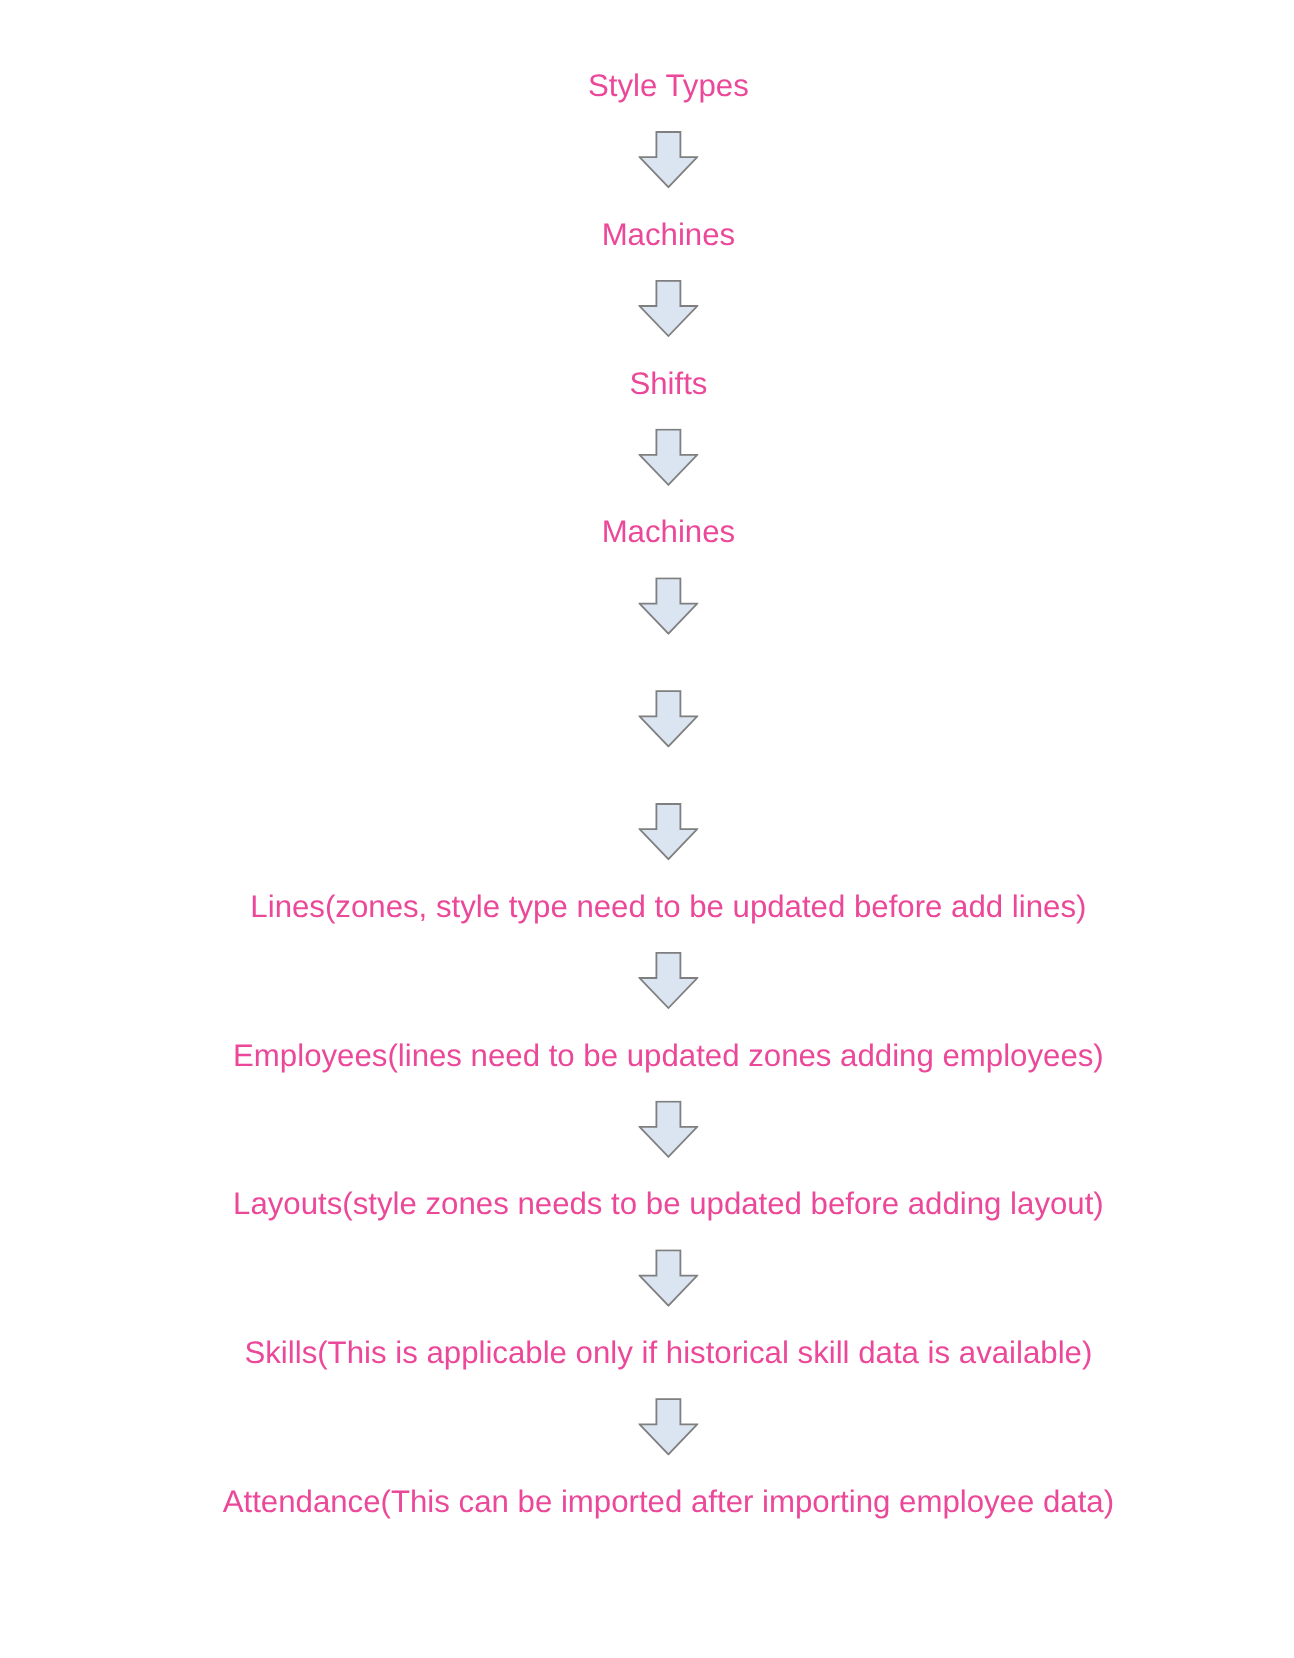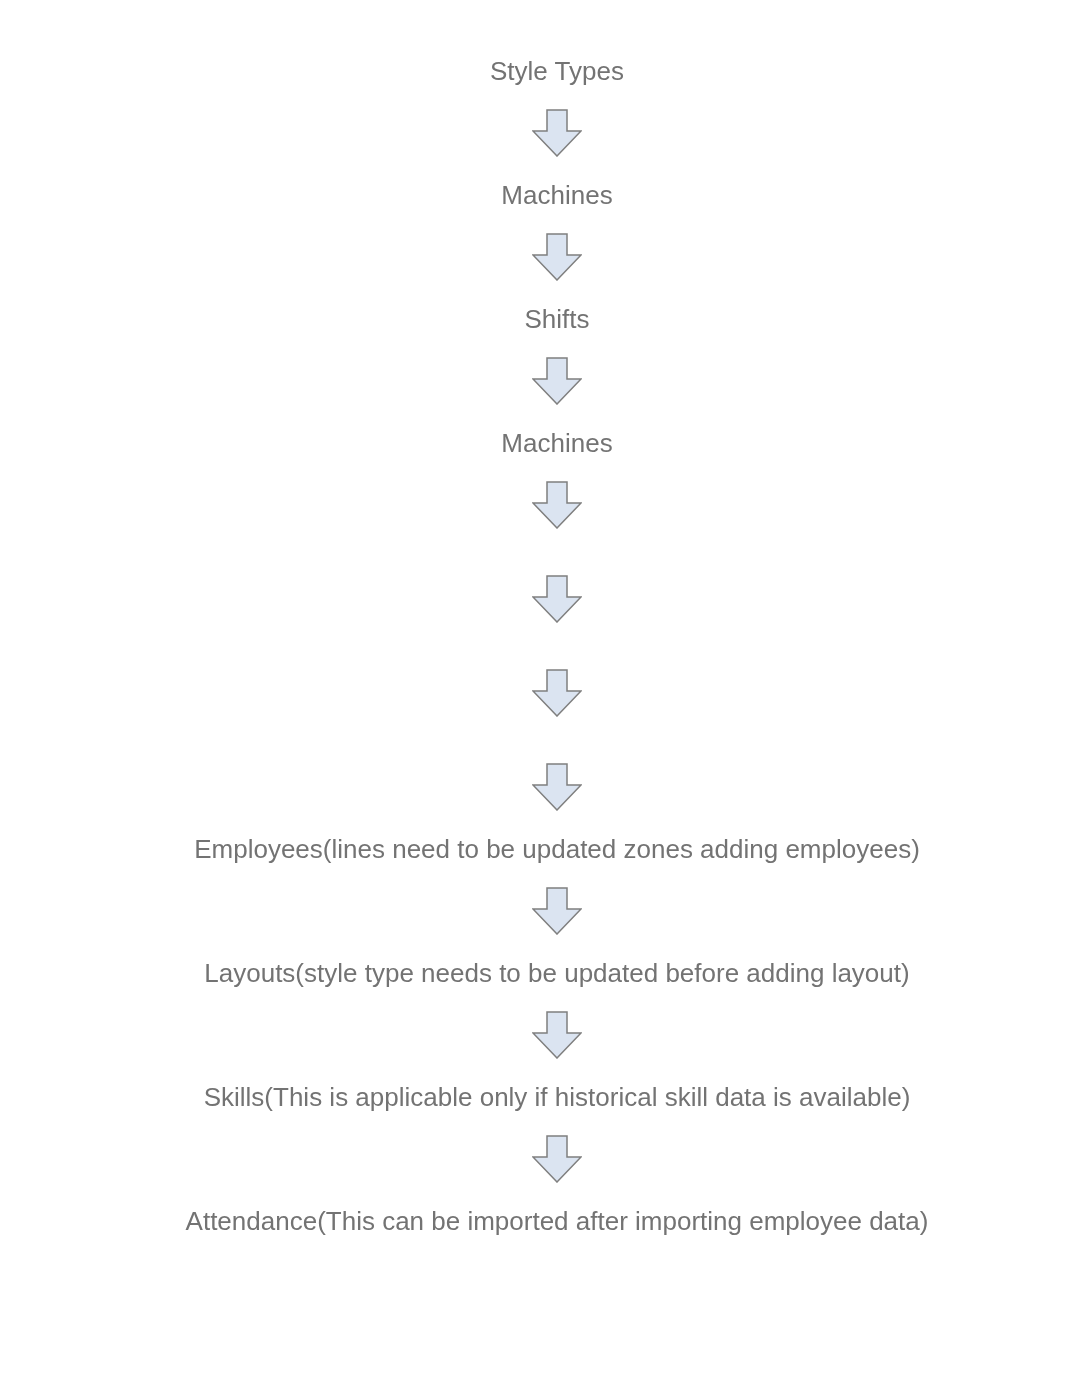--- a/index.html
+++ b/index.html
@@ -18,21 +18,21 @@
     width: 1078px;
     padding-top: 56px;
     padding-left: 36px; 
     display: flex;
     flex-direction: column;
     align-items: center;
   }
   .flow-step {
     font-size: 26px;
     line-height: 30px;
-    color: #737373;
+    color: #ec4899;
     text-align: right;
     white-space: nowrap;
   }
   .flow-arrow {
     margin: 23px 0;
     width: 50px;
     height: 48px;
     display: block;
   }
 </style>
@@ -67,32 +67,33 @@
 
   <svg class="flow-arrow" viewBox="0 0 50 48" xmlns="http://www.w3.org/2000/svg">
     <path d="M15 1 H35 V22 H49 L25 47 L1 22 H15 Z" stroke-width="1.5" stroke-linejoin="miter" fill="#dbe4f1" stroke="#7f7f7f"></path>
   </svg>
 
 
   <svg class="flow-arrow" viewBox="0 0 50 48" xmlns="http://www.w3.org/2000/svg">
     <path d="M15 1 H35 V22 H49 L25 47 L1 22 H15 Z" stroke-width="1.5" stroke-linejoin="miter" fill="#dbe4f1" stroke="#7f7f7f"></path>
   </svg>
 
+  <div class="flow-step">Lines(zones, style type need to be updated before add lines)</div>
 
   <svg class="flow-arrow" viewBox="0 0 50 48" xmlns="http://www.w3.org/2000/svg">
     <path d="M15 1 H35 V22 H49 L25 47 L1 22 H15 Z" stroke-width="1.5" stroke-linejoin="miter" fill="#dbe4f1" stroke="#7f7f7f"></path>
   </svg>
 
   <div class="flow-step">Employees(lines need to be updated zones adding employees)</div>
 
   <svg class="flow-arrow" viewBox="0 0 50 48" xmlns="http://www.w3.org/2000/svg">
     <path d="M15 1 H35 V22 H49 L25 47 L1 22 H15 Z" stroke-width="1.5" stroke-linejoin="miter" fill="#dbe4f1" stroke="#7f7f7f"></path>
   </svg>
 
-  <div class="flow-step">Layouts(style type needs to be updated before adding layout)</div>
+  <div class="flow-step">Layouts(style zones needs to be updated before adding layout)</div>
 
   <svg class="flow-arrow" viewBox="0 0 50 48" xmlns="http://www.w3.org/2000/svg">
     <path d="M15 1 H35 V22 H49 L25 47 L1 22 H15 Z" stroke-width="1.5" stroke-linejoin="miter" fill="#dbe4f1" stroke="#7f7f7f"></path>
   </svg>
 
   <div class="flow-step">Skills(This is applicable only if historical skill data is available)</div>
 
   <svg class="flow-arrow" viewBox="0 0 50 48" xmlns="http://www.w3.org/2000/svg">
     <path d="M15 1 H35 V22 H49 L25 47 L1 22 H15 Z" stroke-width="1.5" stroke-linejoin="miter" fill="#dbe4f1" stroke="#7f7f7f"></path>
   </svg>

